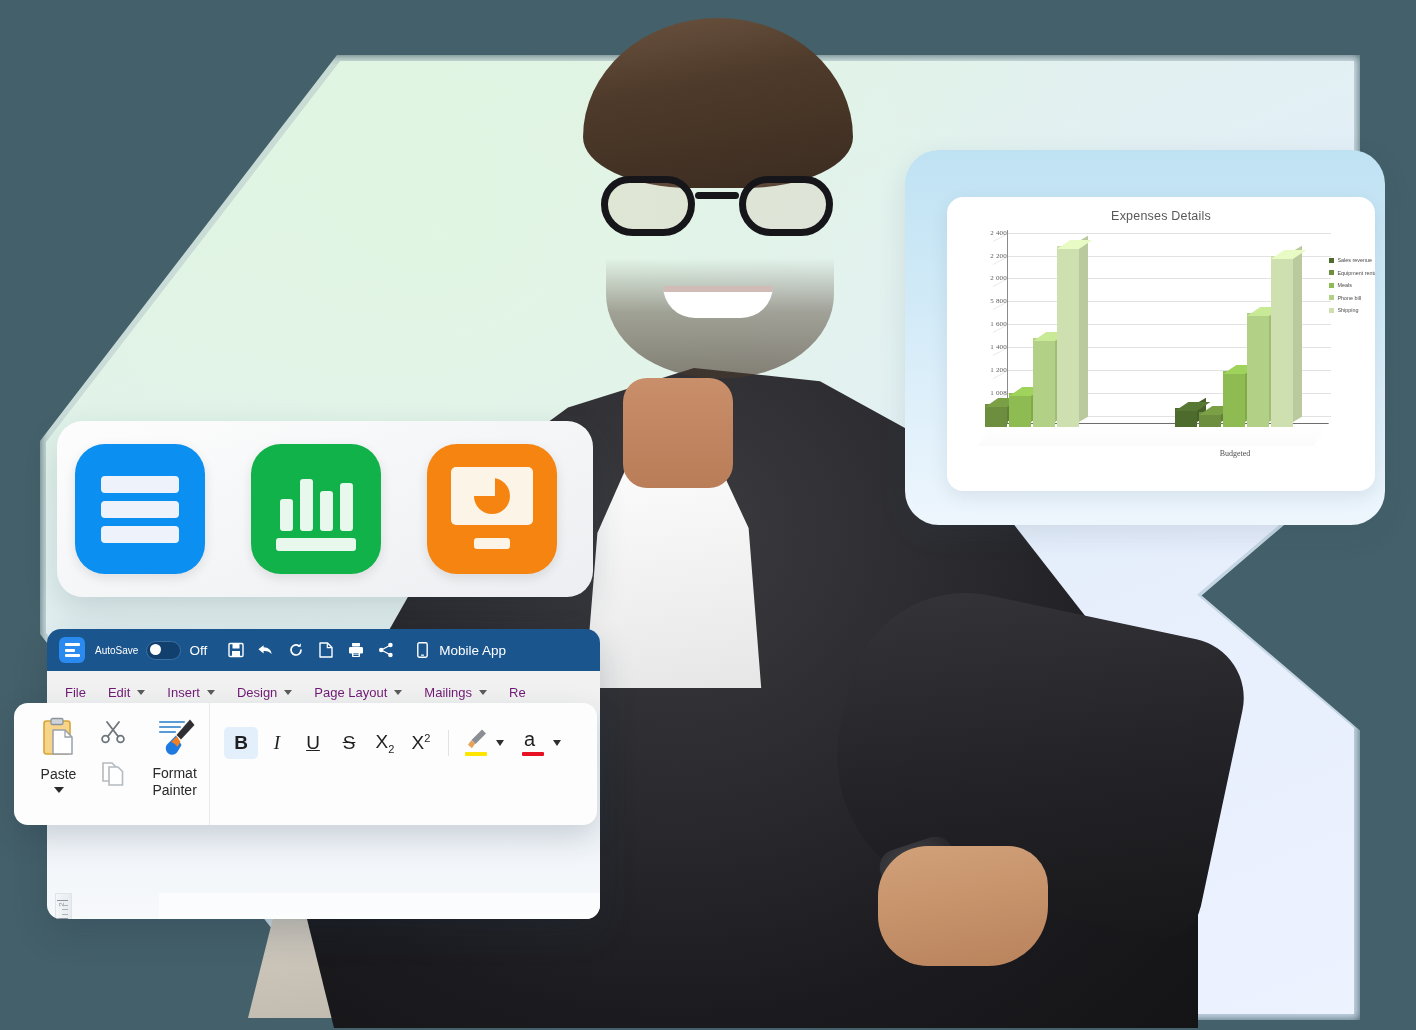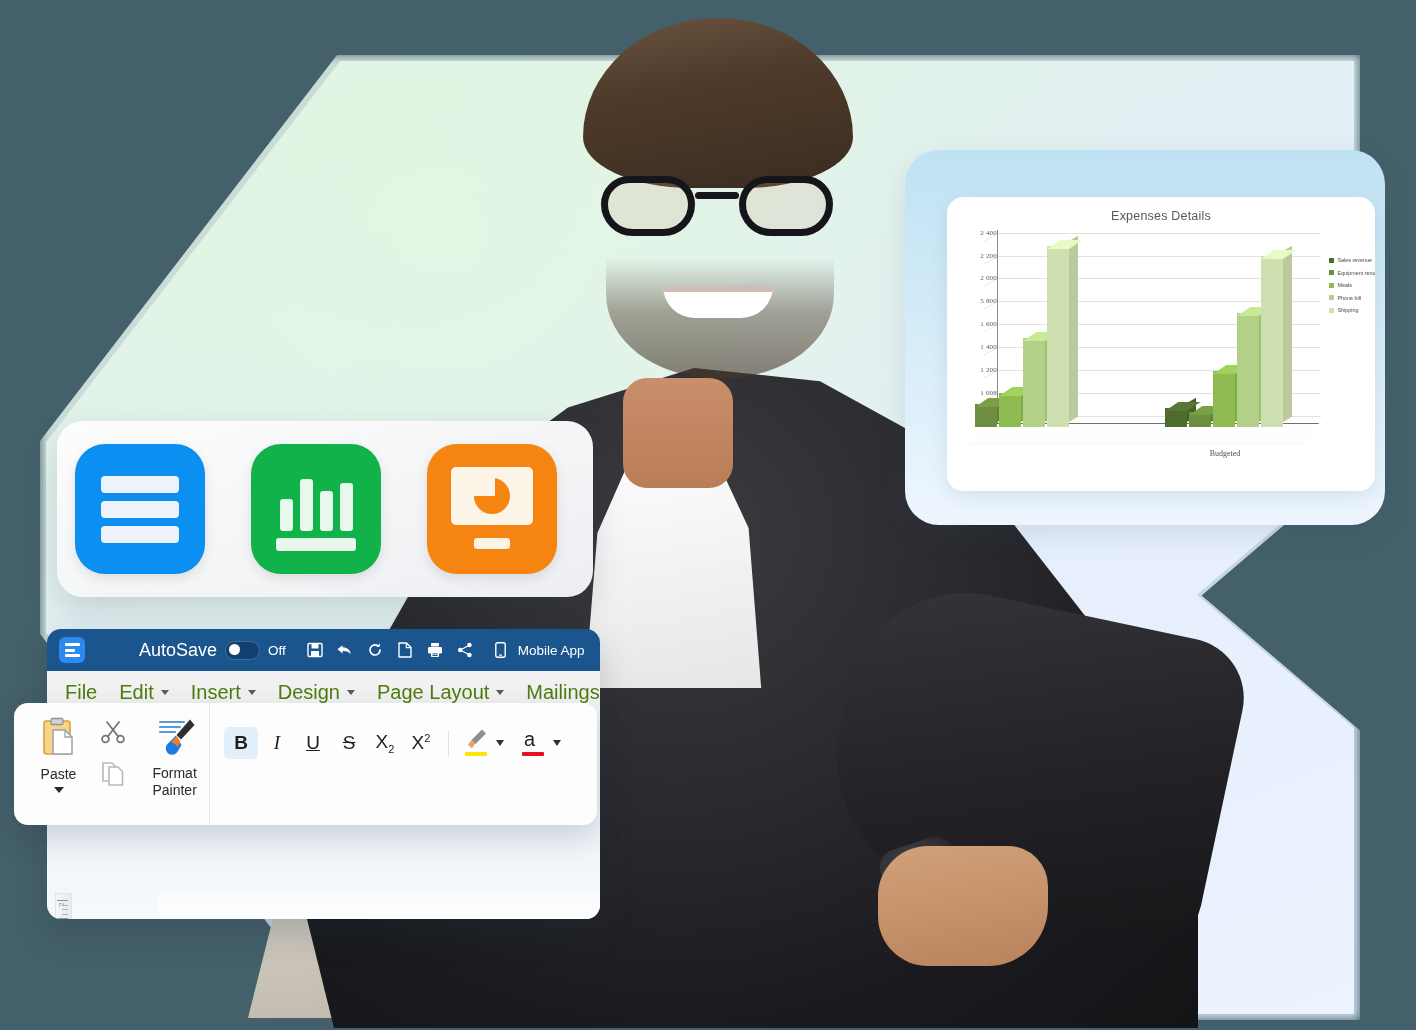--- a/index.html
+++ b/index.html
@@ -84,21 +84,21 @@
   .chart-title {
     text-align: center;
     font-size: 12.5px;
     color: #59595b;
     padding-top: 12px;
     letter-spacing: .2px;
     font-family: "Liberation Sans", sans-serif;
   }
   .plot {
     position: absolute;
-    left: 0; top: 30px;
+    left: 10px; top: 30px;
     width: 428px;
     height: 268px;
   }
   .y-labels {
     position: absolute;
     left: 6px;
     top: 0;
     width: 44px;
     height: 185px;
   }
@@ -490,23 +490,22 @@
   .word-logo i {
     display: block;
     width: 15px;
     height: 3px;
     background: #ffffff;
     border-radius: 1px;
   }
   .word-logo i.short { width: 10px; align-self: flex-start; margin-left: 5.5px; }
   .autosave-label {
     color: #ffffff;
-    font-size: 18px;
+    font-size: 10px;
     margin-right: 8px;
-    margin-left: 44px;
   }
   .toggle {
     width: 33px;
     height: 17px;
     border-radius: 10px;
     background: #12406e;
     position: relative;
     margin-right: 8px;
     border: 1px solid #3a6e9f;
   }
@@ -539,22 +538,22 @@
   .menubar {
     height: 42px;
     background: #f1f1f1;
     display: flex;
     align-items: center;
     padding-left: 18px;
     gap: 22px;
     border-bottom: 1px solid #e4e4e4;
   }
   .menu-item {
-    font-size: 20px;
-    color: #4d7c0f;
+    font-size: 13px;
+    color: #701a75;
     display: flex;
     align-items: center;
     gap: 7px;
     white-space: nowrap;
   }
   .caret {
     width: 0; height: 0;
     border-left: 4.5px solid transparent;
     border-right: 4.5px solid transparent;
     border-top: 5px solid #5b5b5b;

